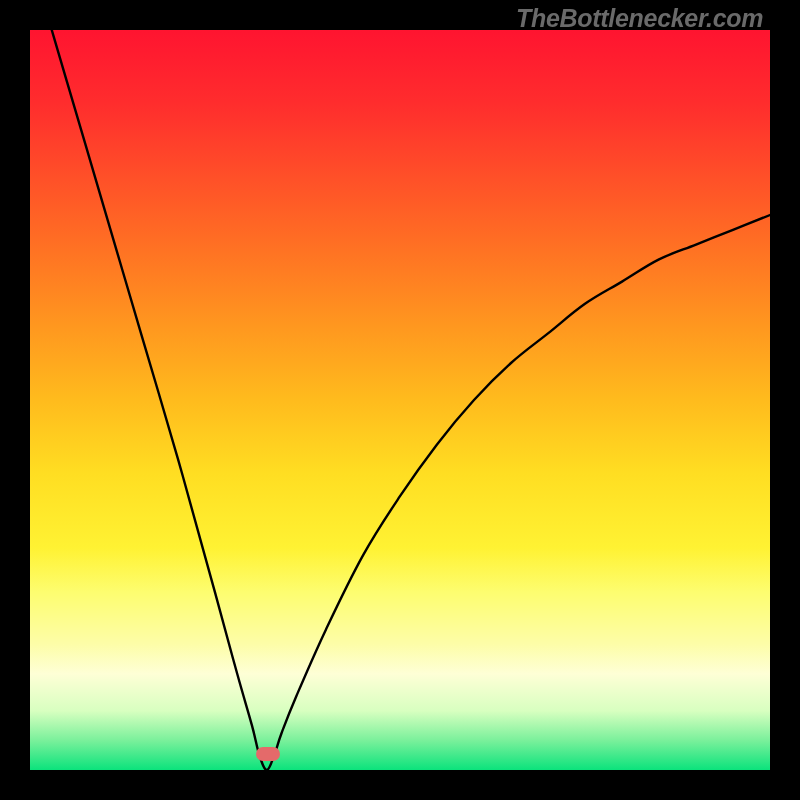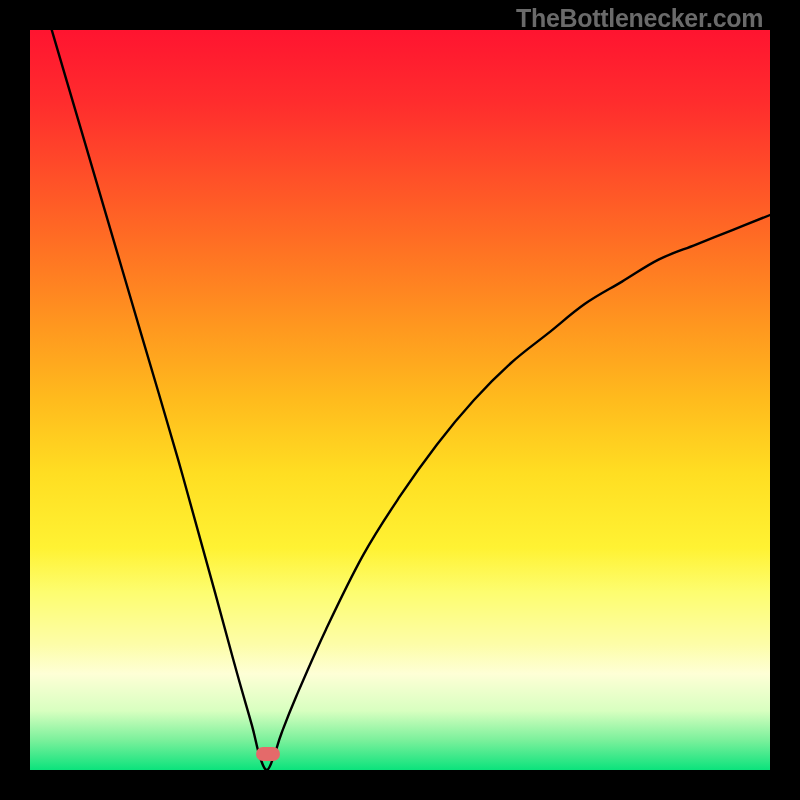--- a/index.html
+++ b/index.html
@@ -11,20 +11,21 @@
     overflow: hidden;
     font-family: Arial, Helvetica, sans-serif;
   }
   .frame {
     position: absolute;
     top: 0;
     left: 0;
     width: 800px;
     height: 800px;
     background: #000;
+    font-style: italic;
   }
   .plot-area {
     position: absolute;
     background: linear-gradient(to bottom,
       #ff1430 0%,
       #ff2d2d 10%,
       #ff5028 20%,
       #ff7323 30%,
       #ff971f 40%,
       #ffbb1d 50%,

